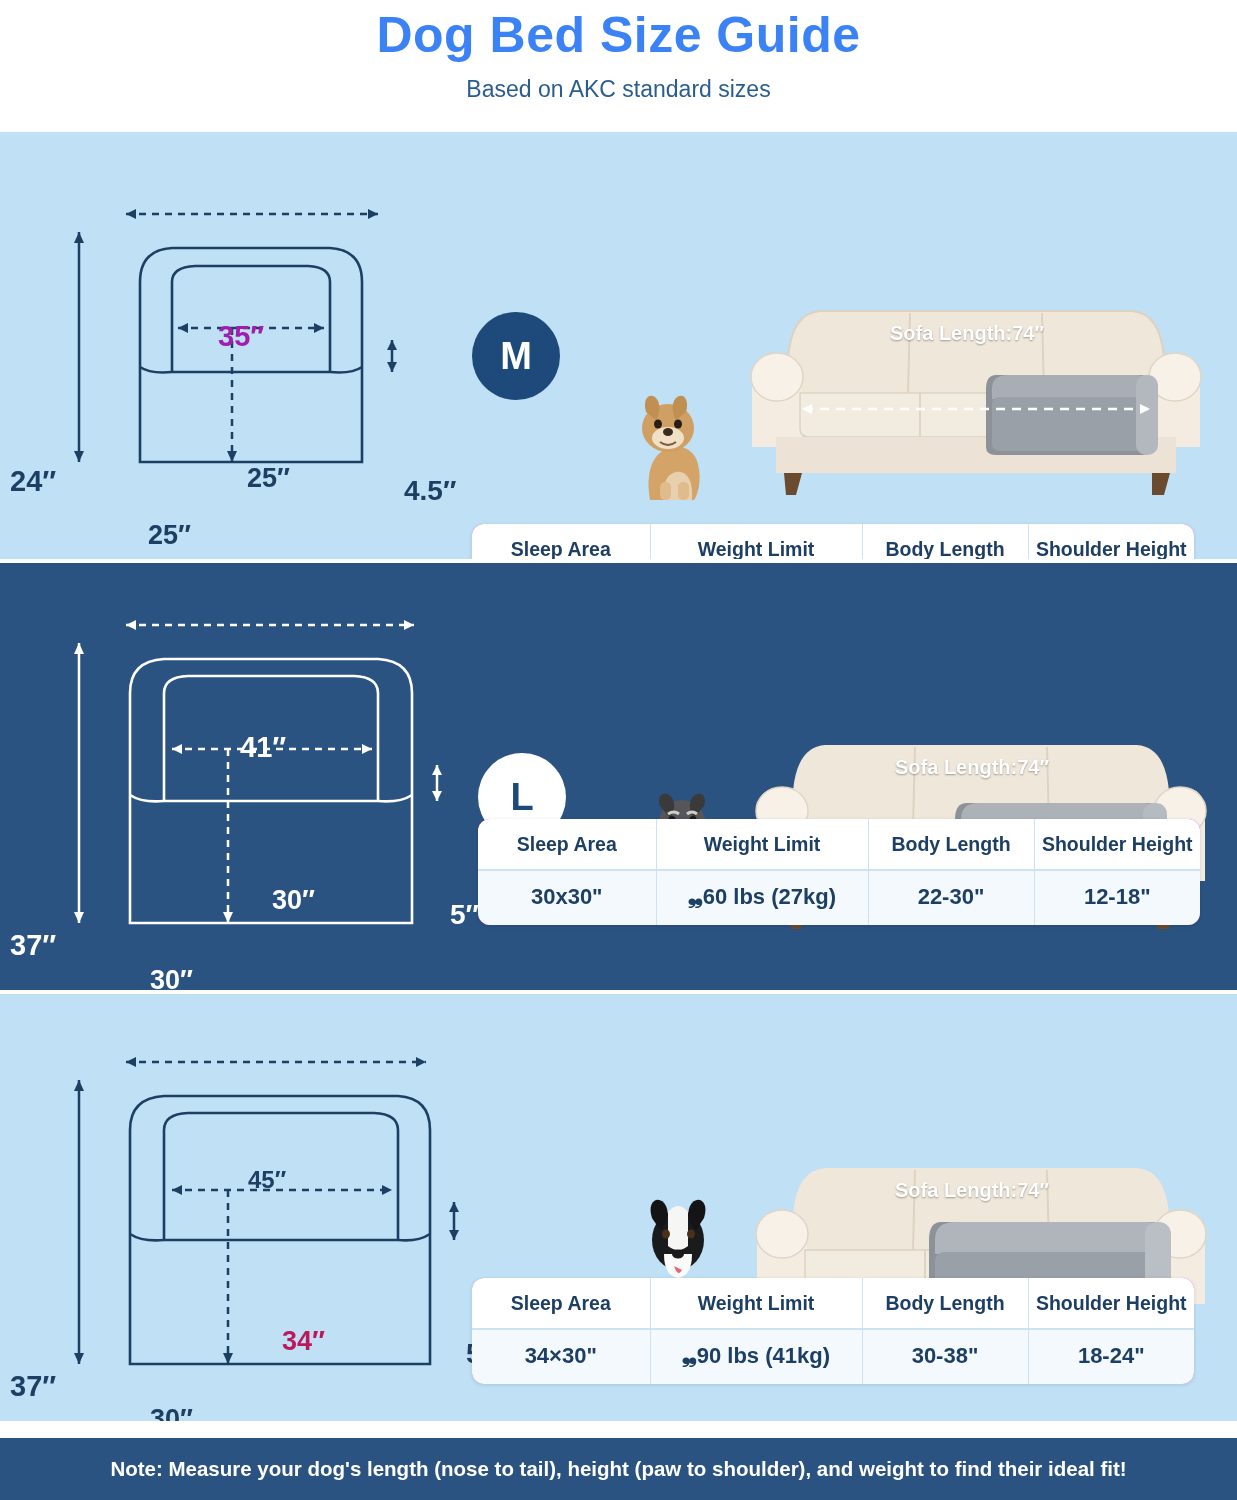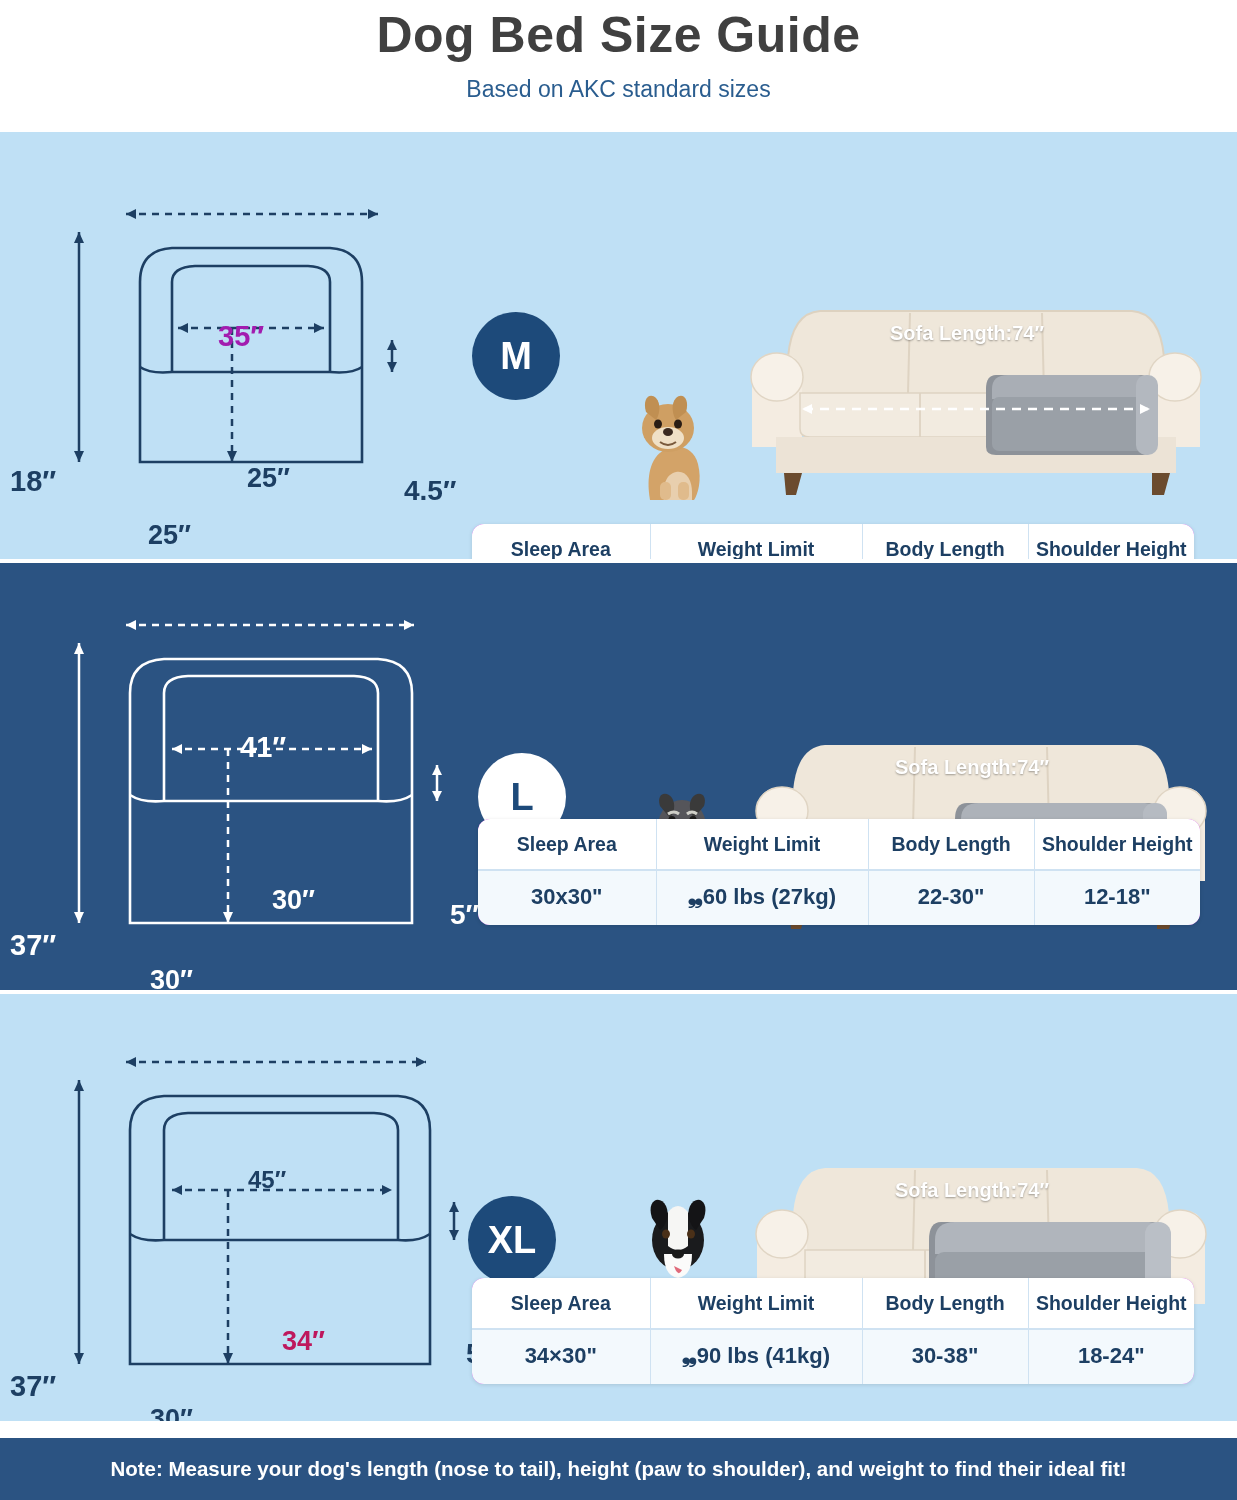--- a/index.html
+++ b/index.html
@@ -16,21 +16,21 @@
   .header {
     height: 132px;
     background: #ffffff;
     text-align: center;
     padding-top: 6px;
   }
   .header h1 {
     margin: 0;
     font-size: 50px;
     font-weight: 800;
-    color: #404040;
+    color: #3b82f6;
     letter-spacing: 0.5px;
   }
   .header .sub {
     margin-top: 12px;
     font-size: 23px;
     color: #2a5d8f;
     font-weight: 400;
   }
 
   
@@ -178,21 +178,21 @@
       <polygon points="324,196 314,191 314,201" fill="#1d3f63"></polygon>
 
       <line x1="232" y1="196" x2="232" y2="330" stroke="#1d3f63" stroke-width="2.5" stroke-dasharray="7,6"></line>
       <polygon points="232,330 227,319 237,319" fill="#1d3f63"></polygon>
 
       <line x1="392" y1="208" x2="392" y2="240" stroke="#1d3f63" stroke-width="2.5"></line>
       <polygon points="392,208 387,218 397,218" fill="#1d3f63"></polygon>
       <polygon points="392,240 387,230 397,230" fill="#1d3f63"></polygon>
     </svg>
     <div style="position:absolute;left:218px;top:188px;font-size:29px;font-weight:800;color:#a21caf;">35″</div>
-    <div style="position:absolute;left:10px;top:333px;font-size:29px;font-weight:800;color:#1d3f63;">18″</div>
+    <div style="position:absolute;left:10px;top:333px;font-size:29px;font-weight:800;color:#1d3f63;">24″</div>
     <div style="position:absolute;left:247px;top:331px;font-size:27px;font-weight:800;color:#1d3f63;">25″</div>
     <div style="position:absolute;left:148px;top:388px;font-size:27px;font-weight:800;color:#1d3f63;">25″</div>
     <div style="position:absolute;left:404px;top:343px;font-size:28px;font-weight:800;color:#1d3f63;">4.5″</div>
   </div>
 
   <div class="badge dark-badge" style="left:472px;top:180px;">M</div>
 
   <div class="dog" style="left:620px;top:250px;width:110px;height:120px;">
     <svg width="110" height="120" viewBox="0 0 110 120">
       <g>
@@ -391,21 +391,20 @@
       <polygon points="454,208 449,218 459,218" fill="#1d3f63"></polygon>
       <polygon points="454,246 449,236 459,236" fill="#1d3f63"></polygon>
     </svg>
     <div style="position:absolute;left:248px;top:172px;font-size:24px;font-weight:800;color:#1d3f63;">45″</div>
     <div style="position:absolute;left:10px;top:376px;font-size:29px;font-weight:800;color:#1d3f63;">37″</div>
     <div style="position:absolute;left:282px;top:332px;font-size:27px;font-weight:800;color:#be185d;">34″</div>
     <div style="position:absolute;left:150px;top:410px;font-size:27px;font-weight:800;color:#1d3f63;">30″</div>
     <div style="position:absolute;left:466px;top:344px;font-size:28px;font-weight:800;color:#1d3f63;">5″</div>
   </div>
 
-  <div class="badge dark-badge" style="left:468px;top:202px;">XL</div>
 
   <div class="dog" style="left:616px;top:190px;width:140px;height:180px;">
     <svg width="140" height="180" viewBox="0 0 140 180">
       <g>
         <path d="M34,178 C26,148 30,116 48,104 C70,90 94,100 98,124 C104,152 96,168 90,178 Z" fill="#17181a"></path>
         <path d="M52,178 C48,152 54,128 66,126 C80,124 86,144 86,162 L86,178 Z" fill="#f4f4f2"></path>
         <ellipse cx="62" cy="56" rx="26" ry="30" fill="#1a1b1d"></ellipse>
         <path d="M52,28 Q62,16 72,28 L72,62 Q62,70 52,62 Z" fill="#f6f6f4"></path>
         <path d="M36,34 C30,16 44,10 50,22 C54,30 50,42 44,46 Z" fill="#141416"></path>
         <path d="M88,34 C94,16 80,10 74,22 C70,30 74,42 80,46 Z" fill="#141416"></path>

